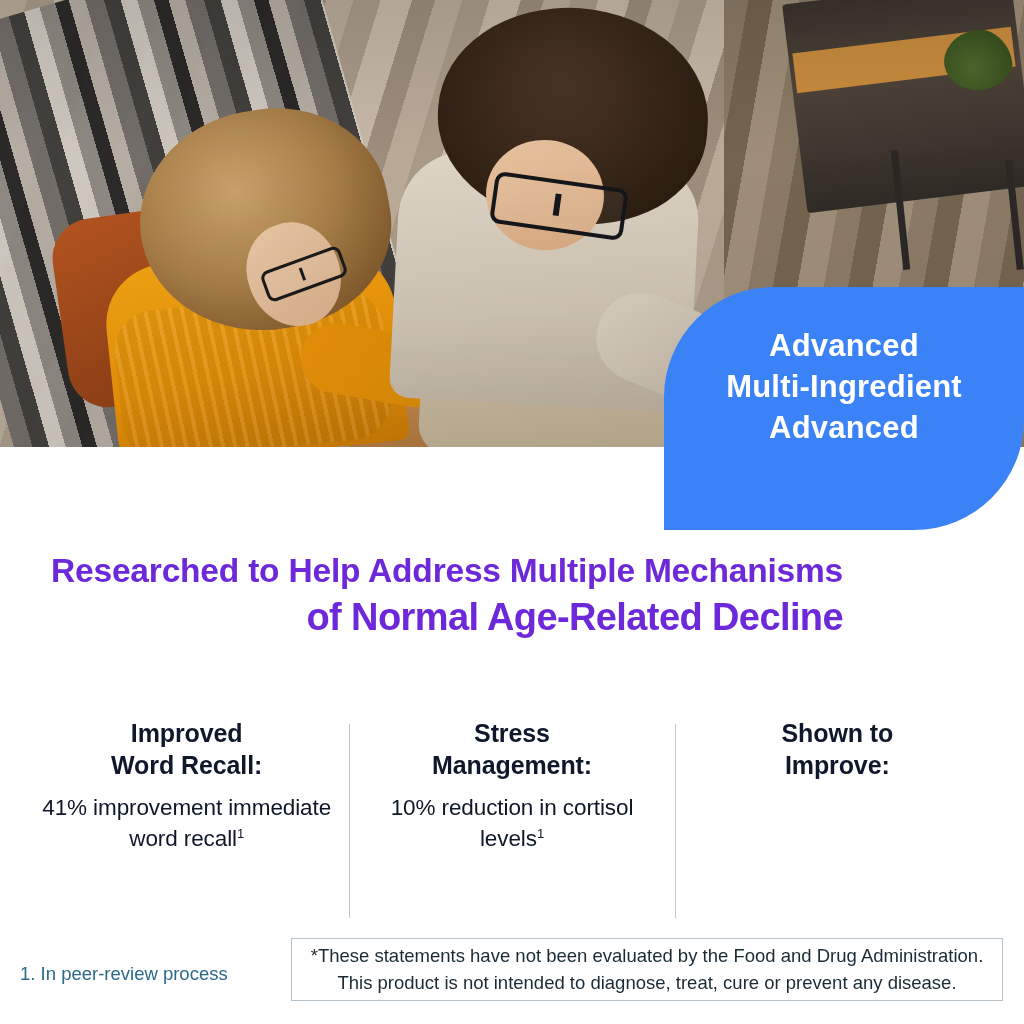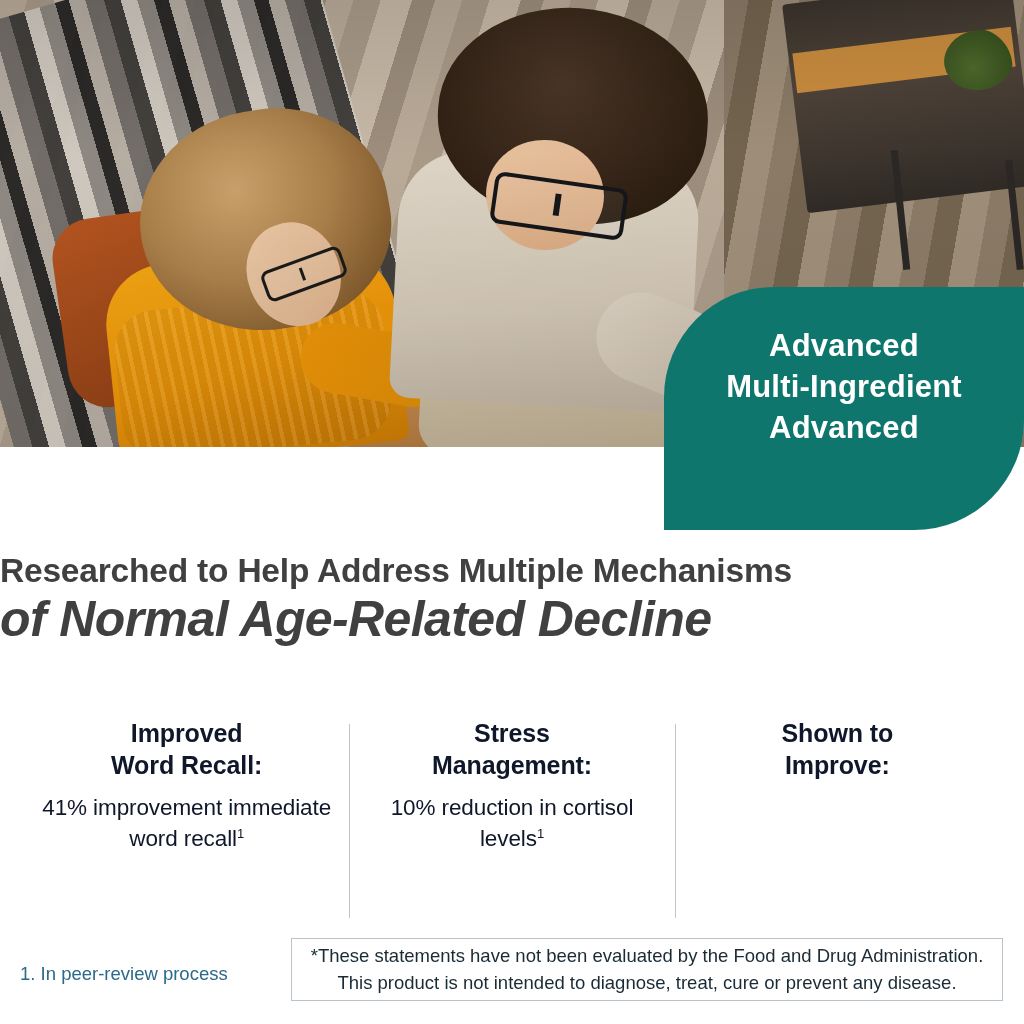--- a/index.html
+++ b/index.html
@@ -253,21 +253,21 @@
     background: linear-gradient(180deg, rgba(0,0,0,0.10) 0%, rgba(0,0,0,0.0) 35%, rgba(0,0,0,0.05) 100%);
   }
 
   
   .badge {
     position: absolute;
     left: 664px;
     top: 287px;
     width: 360px;
     height: 243px;
-    background: #0f766e;
+    background: #3b82f6;
     border-top-left-radius: 110px;
     border-bottom-right-radius: 110px;
     z-index: 5;
     display: flex;
     align-items: center;
     justify-content: center;
   }
   .badge-text {
     color: #ffffff;
     font-size: 31px;
@@ -278,33 +278,33 @@
     padding-bottom: 42px;
   }
   .badge-text div { white-space: nowrap; }
 
   
   .headline {
     position: absolute;
     left: 0;
     top: 552px;
     width: 843px;
-    text-align: left;
-    color: #404040;
+    text-align: right;
+    color: #6d28d9;
   }
   .headline .line1 {
     font-size: 33.5px;
     font-weight: bold;
     letter-spacing: -0.2px;
   }
   .headline .line2 {
-    font-size: 50px;
+    font-size: 38px;
     font-weight: bold;
-    font-style: italic;
     letter-spacing: -0.6px;
+    margin-top: 6px;
   }
 
   
   .cols {
     position: absolute;
     left: 24px;
     top: 706px;
     width: 976px;
     display: flex;
   }

